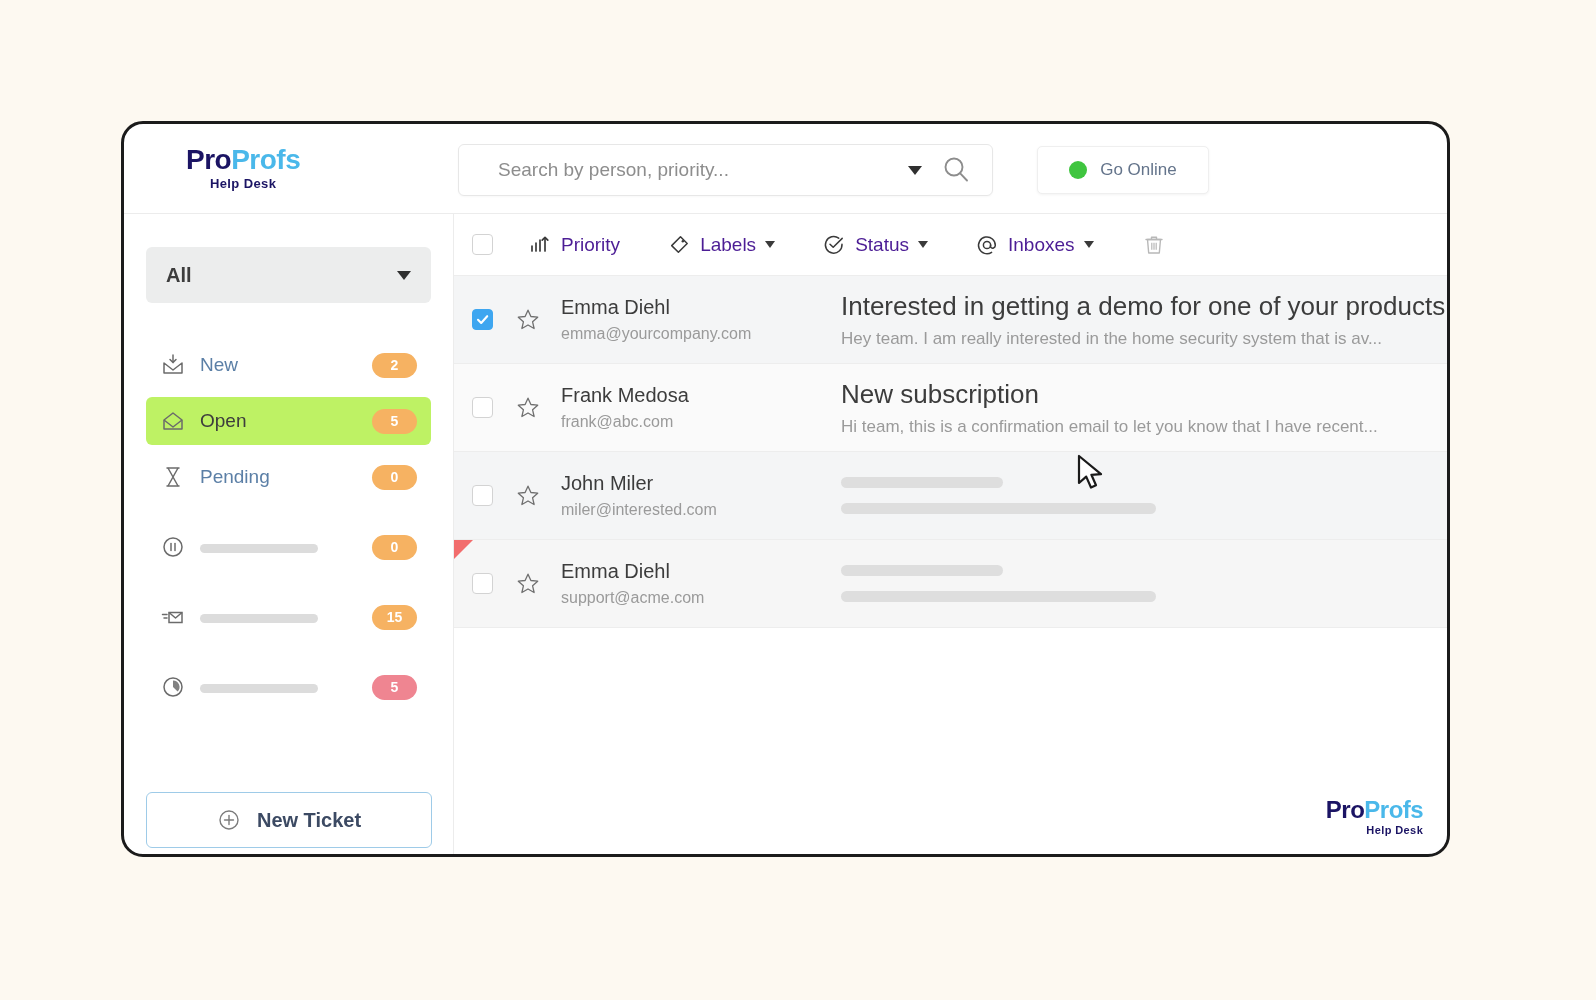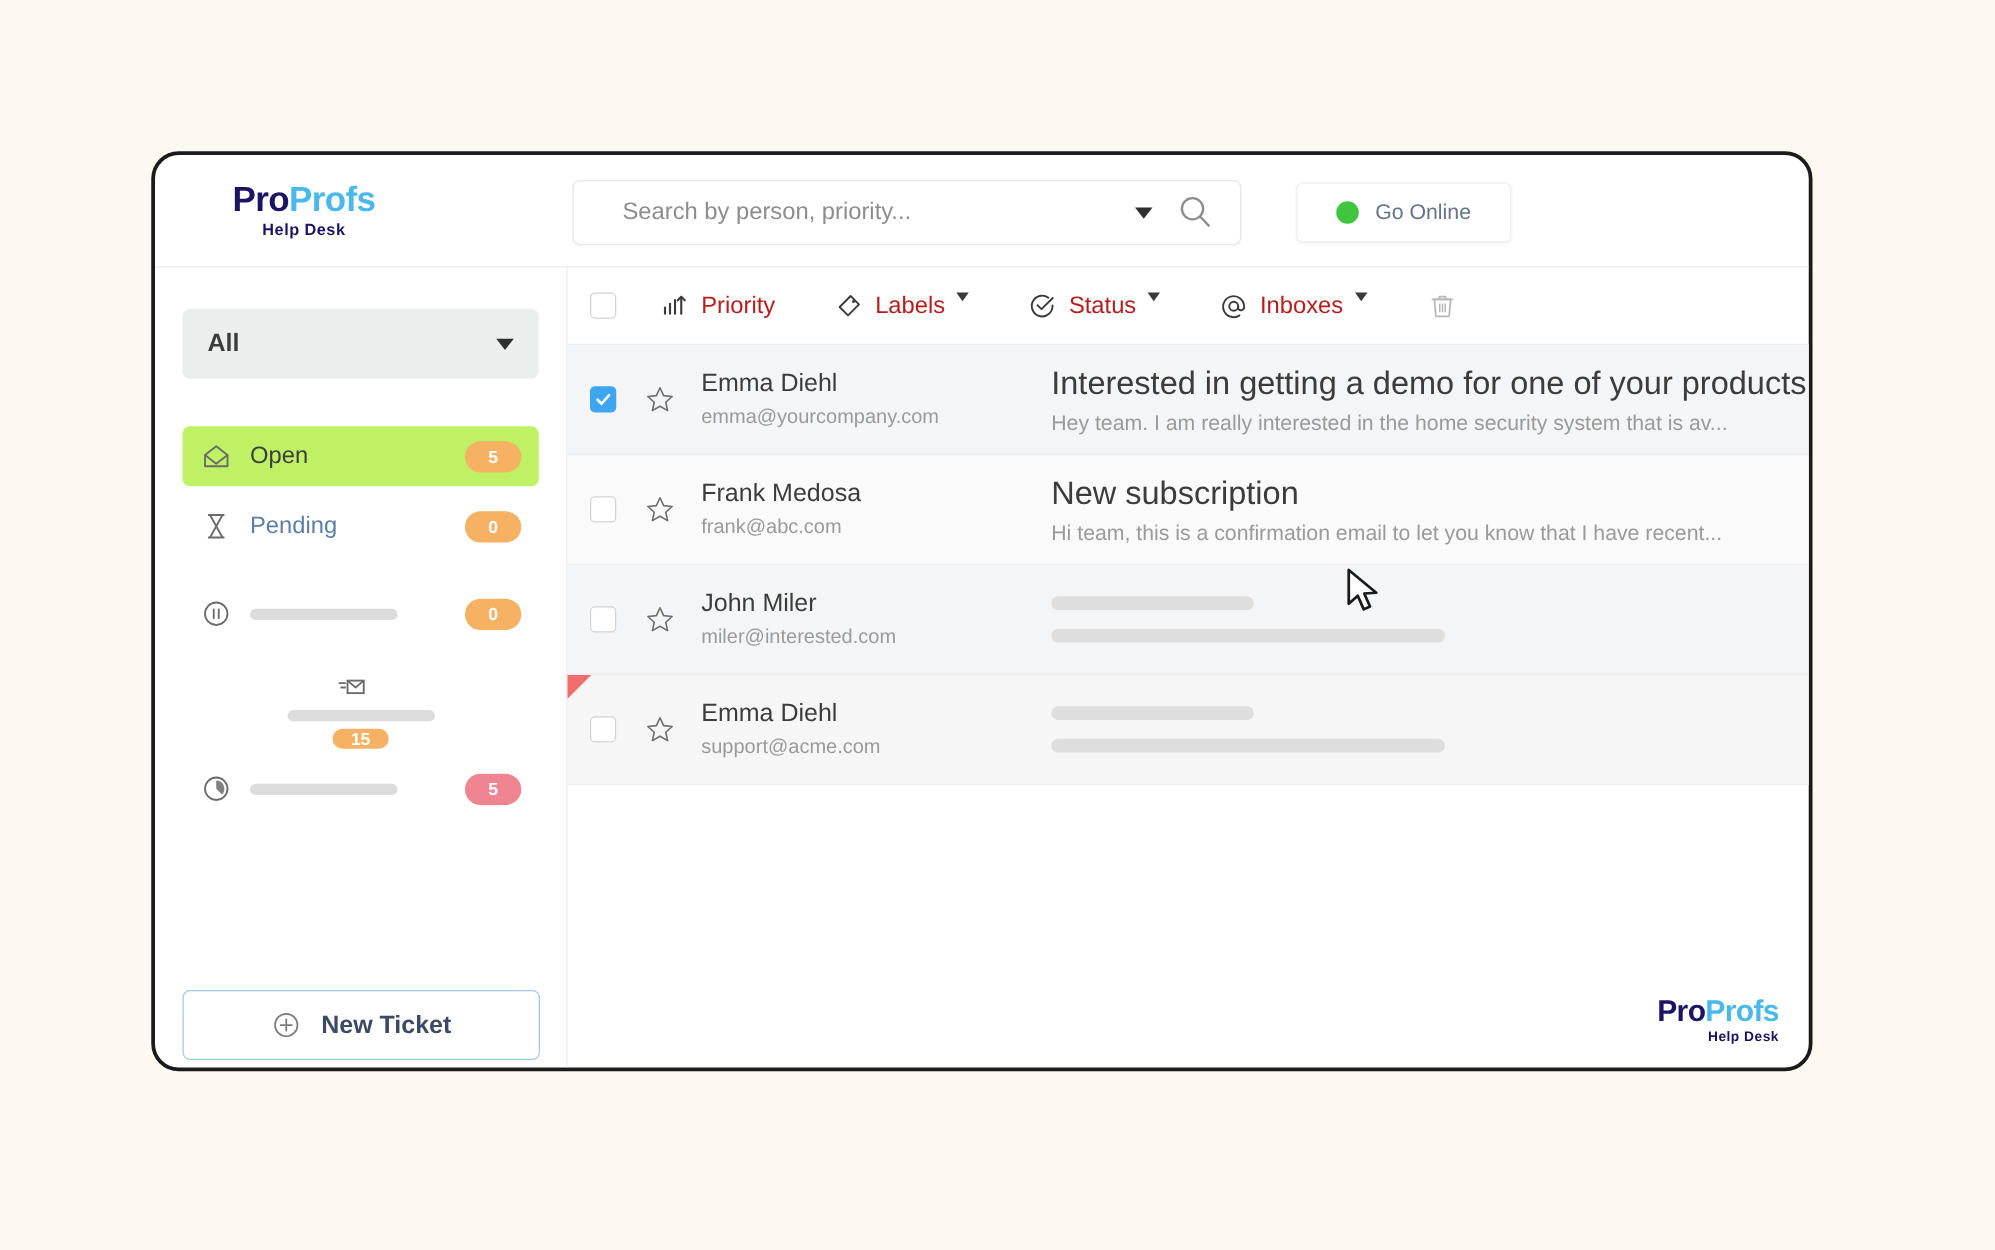--- a/index.html
+++ b/index.html
@@ -147,23 +147,23 @@
     padding-left: 18px;
   }
   .tb-checkbox {
     width: 21px; height: 21px;
     border: 1px solid #d3d3d3;
     border-radius: 4px;
     background: #fff;
     margin-right: 36px;
   }
   .tb-item {
-    display: flex; align-items: flex-start;
+    display: flex; align-items: center;
     margin-right: 48px;
-    font-size: 19px; color: #b91c1c;
+    font-size: 19px; color: #4c1d95;
   }
   .tb-item .tb-icon { margin-right: 10px; display: flex; }
   .tb-caret {
     width: 0; height: 0; margin-left: 9px;
     border-left: 5px solid transparent;
     border-right: 5px solid transparent;
     border-top: 7px solid #3a3a3a;
   }
   .tb-trash { display: flex; align-items: center; }
 
@@ -255,20 +255,31 @@
 
     <div id="sidebar">
 
       <div id="scope-select">
         <span class="scope-label">All</span>
         <span class="scope-caret"></span>
       </div>
 
       <div id="folder-list">
 
+        <div class="folder-item">
+          <span class="folder-icon">
+            <svg width="24" height="24" viewBox="0 0 24 24">
+              <path d="M3 10 L12 17 L21 10 L21 20 L3 20 Z" fill="none" stroke="#6b6b6b" stroke-width="1.5" stroke-linejoin="round"></path>
+              <line x1="12" y1="2" x2="12" y2="9" stroke="#6b6b6b" stroke-width="1.5" stroke-linecap="round"></line>
+              <path d="M9 6.5 L12 9.6 L15 6.5" fill="none" stroke="#6b6b6b" stroke-width="1.5" stroke-linecap="round" stroke-linejoin="round"></path>
+            </svg>
+          </span>
+          <span class="folder-label blue">New</span>
+          <span class="badge orange">2</span>
+        </div>
 
         <div class="folder-item active">
           <span class="folder-icon">
             <svg width="24" height="24" viewBox="0 0 24 24">
               <path d="M3 20 L3 11 L12 4 L21 11 L21 20 Z" fill="none" stroke="#6b6b6b" stroke-width="1.5" stroke-linejoin="round"></path>
               <path d="M3 11 L12 18 L21 11" fill="none" stroke="#6b6b6b" stroke-width="1.5" stroke-linejoin="round"></path>
             </svg>
           </span>
           <span class="folder-label dark">Open</span>
           <span class="badge orange">5</span>
@@ -293,21 +304,21 @@
               <line x1="10" y1="8.5" x2="10" y2="15.5" stroke="#6b6b6b" stroke-width="1.5" stroke-linecap="round"></line>
               <line x1="14" y1="8.5" x2="14" y2="15.5" stroke="#6b6b6b" stroke-width="1.5" stroke-linecap="round"></line>
             </svg>
           </span>
           <span class="folder-label blue">
             <span class="skeleton-bar folder-skel" style="display:inline-block;"></span>
           </span>
           <span class="badge orange">0</span>
         </div>
 
-        <div class="folder-item" style="margin-top:22px;flex-direction:column;">
+        <div class="folder-item" style="margin-top:22px;">
           <span class="folder-icon">
             <svg width="24" height="24" viewBox="0 0 24 24">
               <rect x="8" y="7.5" width="13" height="10" fill="none" stroke="#6b6b6b" stroke-width="1.5"></rect>
               <path d="M8 7.5 L14.5 13 L21 7.5" fill="none" stroke="#6b6b6b" stroke-width="1.5" stroke-linejoin="round"></path>
               <line x1="1.5" y1="9.5" x2="6" y2="9.5" stroke="#6b6b6b" stroke-width="1.5" stroke-linecap="round"></line>
               <line x1="3" y1="13" x2="6" y2="13" stroke="#6b6b6b" stroke-width="1.5" stroke-linecap="round"></line>
             </svg>
           </span>
           <span class="folder-label blue">
             <span class="skeleton-bar folder-skel" style="display:inline-block;"></span>

